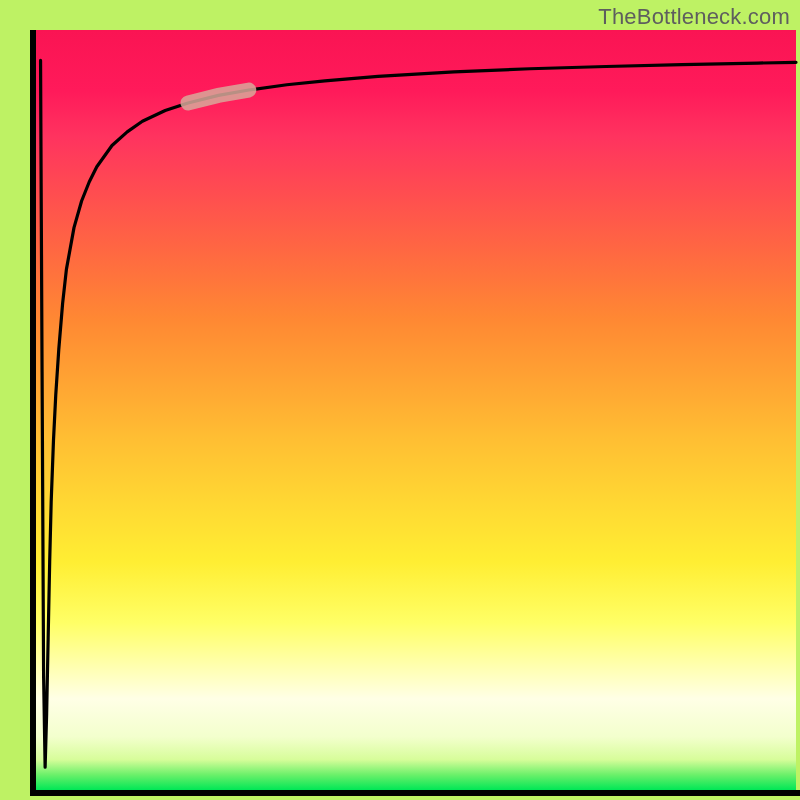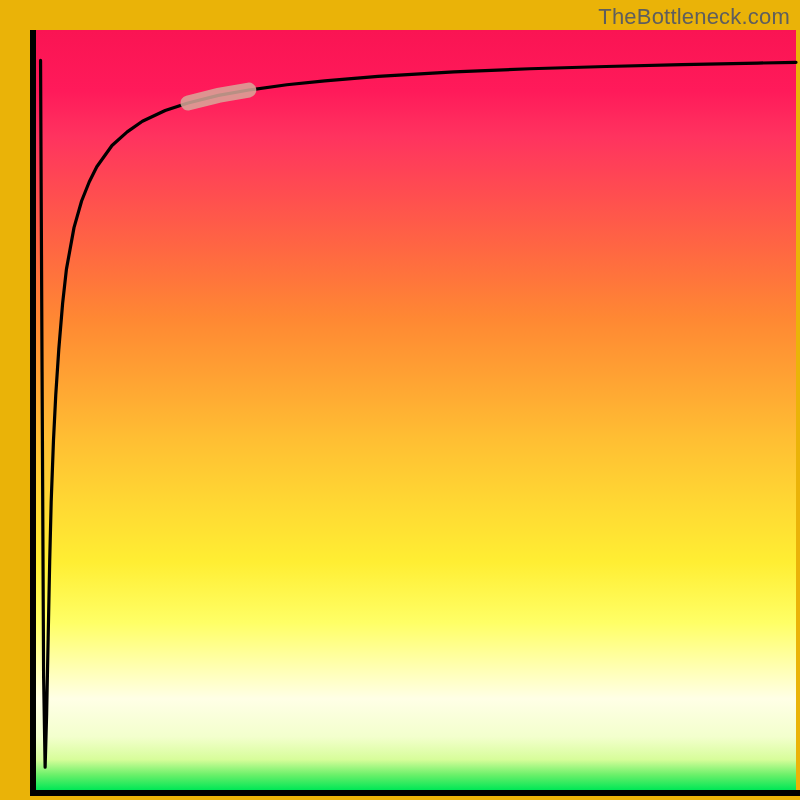--- a/index.html
+++ b/index.html
@@ -7,21 +7,21 @@
     padding: 0;
     width: 800px;
     height: 800px;
     background: #000;
     font-family: Arial, Helvetica, sans-serif;
   }
   .stage {
     position: relative;
     width: 800px;
     height: 800px;
-    background: #eab308;
+    background: #bef264;
   }
   .attribution {
     position: absolute;
     top: 4px;
     right: 10px;
     color: #5e5e5e;
     font-size: 22px;
     letter-spacing: 0.2px;
     font-weight: 400;
   }

